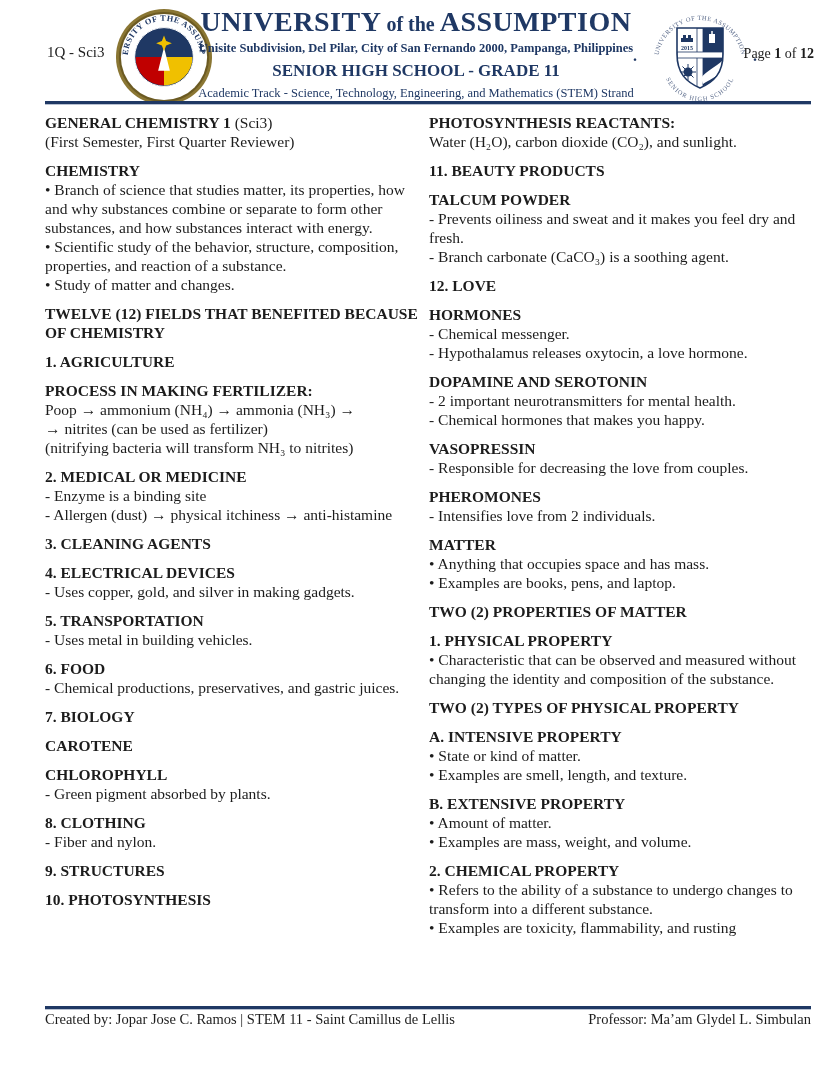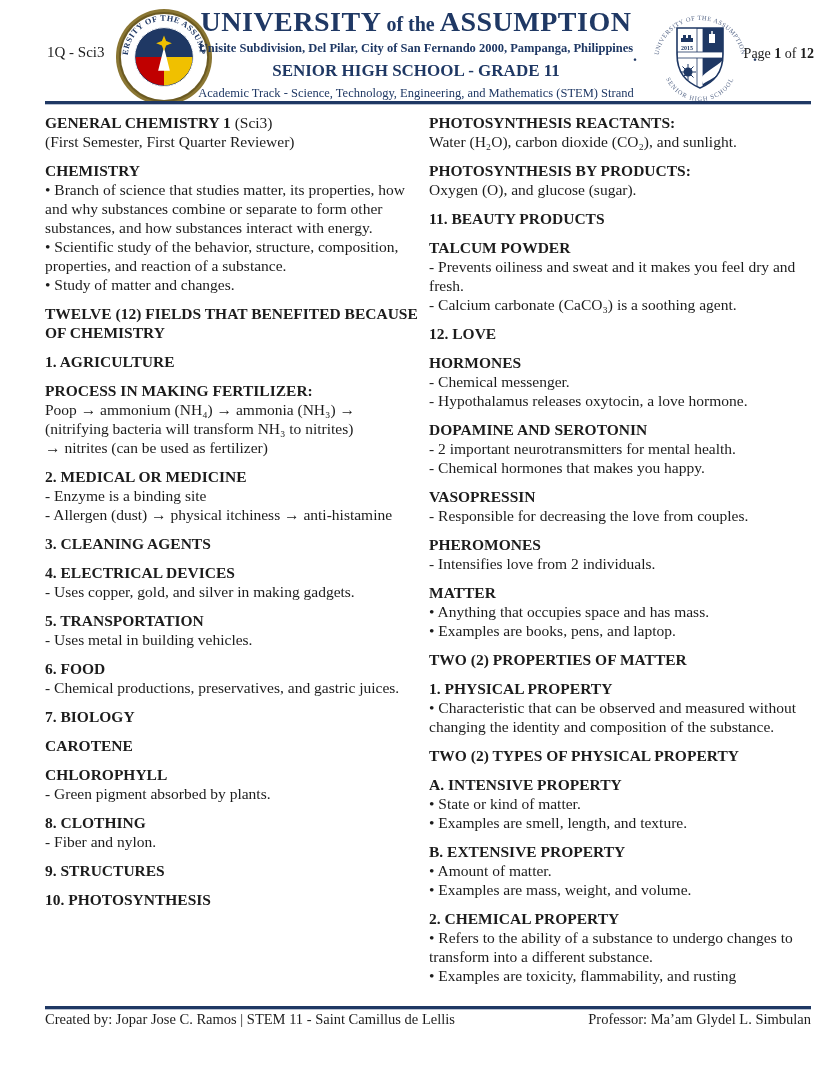--- a/index.html
+++ b/index.html
@@ -143,22 +143,22 @@
         </section>
         <section class="block">
           <div class="bhead"><span>TWELVE (12) FIELDS THAT BENEFITED BECAUSE OF CHEMISTRY</span></div>
         </section>
         <section class="block">
           <div class="bhead"><span>1. AGRICULTURE</span></div>
         </section>
         <section class="block">
           <div class="bhead"><span>PROCESS IN MAKING FERTILIZER:</span></div>
           <div class="bline">Poop → ammonium (NH₄) → ammonia (NH₃) →</div>
+          <div class="bline">→ nitrites (can be used as fertilizer)</div>
           <div class="bline">(nitrifying bacteria will transform NH₃ to nitrites)</div>
-          <div class="bline">→ nitrites (can be used as fertilizer)</div>
         </section>
         <section class="block">
           <div class="bhead"><span>2. MEDICAL OR MEDICINE</span></div>
           <div class="bline">- Enzyme is a binding site</div>
           <div class="bline">- Allergen (dust) → physical itchiness → anti-histamine</div>
         </section>
         <section class="block">
           <div class="bhead"><span>3. CLEANING AGENTS</span></div>
         </section>
         <section class="block">
@@ -193,30 +193,26 @@
         <section class="block">
           <div class="bhead"><span>10. PHOTOSYNTHESIS</span></div>
         </section>
       </div>
     <div class="col right">
         <section class="block">
           <div class="bhead"><span>PHOTOSYNTHESIS REACTANTS:</span></div>
           <div class="bline">Water (H₂O), carbon dioxide (CO₂), and sunlight.</div>
         </section>
         <section class="block">
-          <div class="bhead"><span>PHOTOSYNTHESIS BY PRODUCTS:</span></div>
-          <div class="bline">Oxygen (O), and glucose (sugar).</div>
-        </section>
-        <section class="block">
           <div class="bhead"><span>11. BEAUTY PRODUCTS</span></div>
         </section>
         <section class="block">
           <div class="bhead"><span>TALCUM POWDER</span></div>
           <div class="bline">- Prevents oiliness and sweat and it makes you feel dry and fresh.</div>
-          <div class="bline">- Calcium carbonate (CaCO₃) is a soothing agent.</div>
+          <div class="bline">- Branch carbonate (CaCO₃) is a soothing agent.</div>
         </section>
         <section class="block">
           <div class="bhead"><span>12. LOVE</span></div>
         </section>
         <section class="block">
           <div class="bhead"><span>HORMONES</span></div>
           <div class="bline">- Chemical messenger.</div>
           <div class="bline">- Hypothalamus releases oxytocin, a love hormone.</div>
         </section>
         <section class="block">

